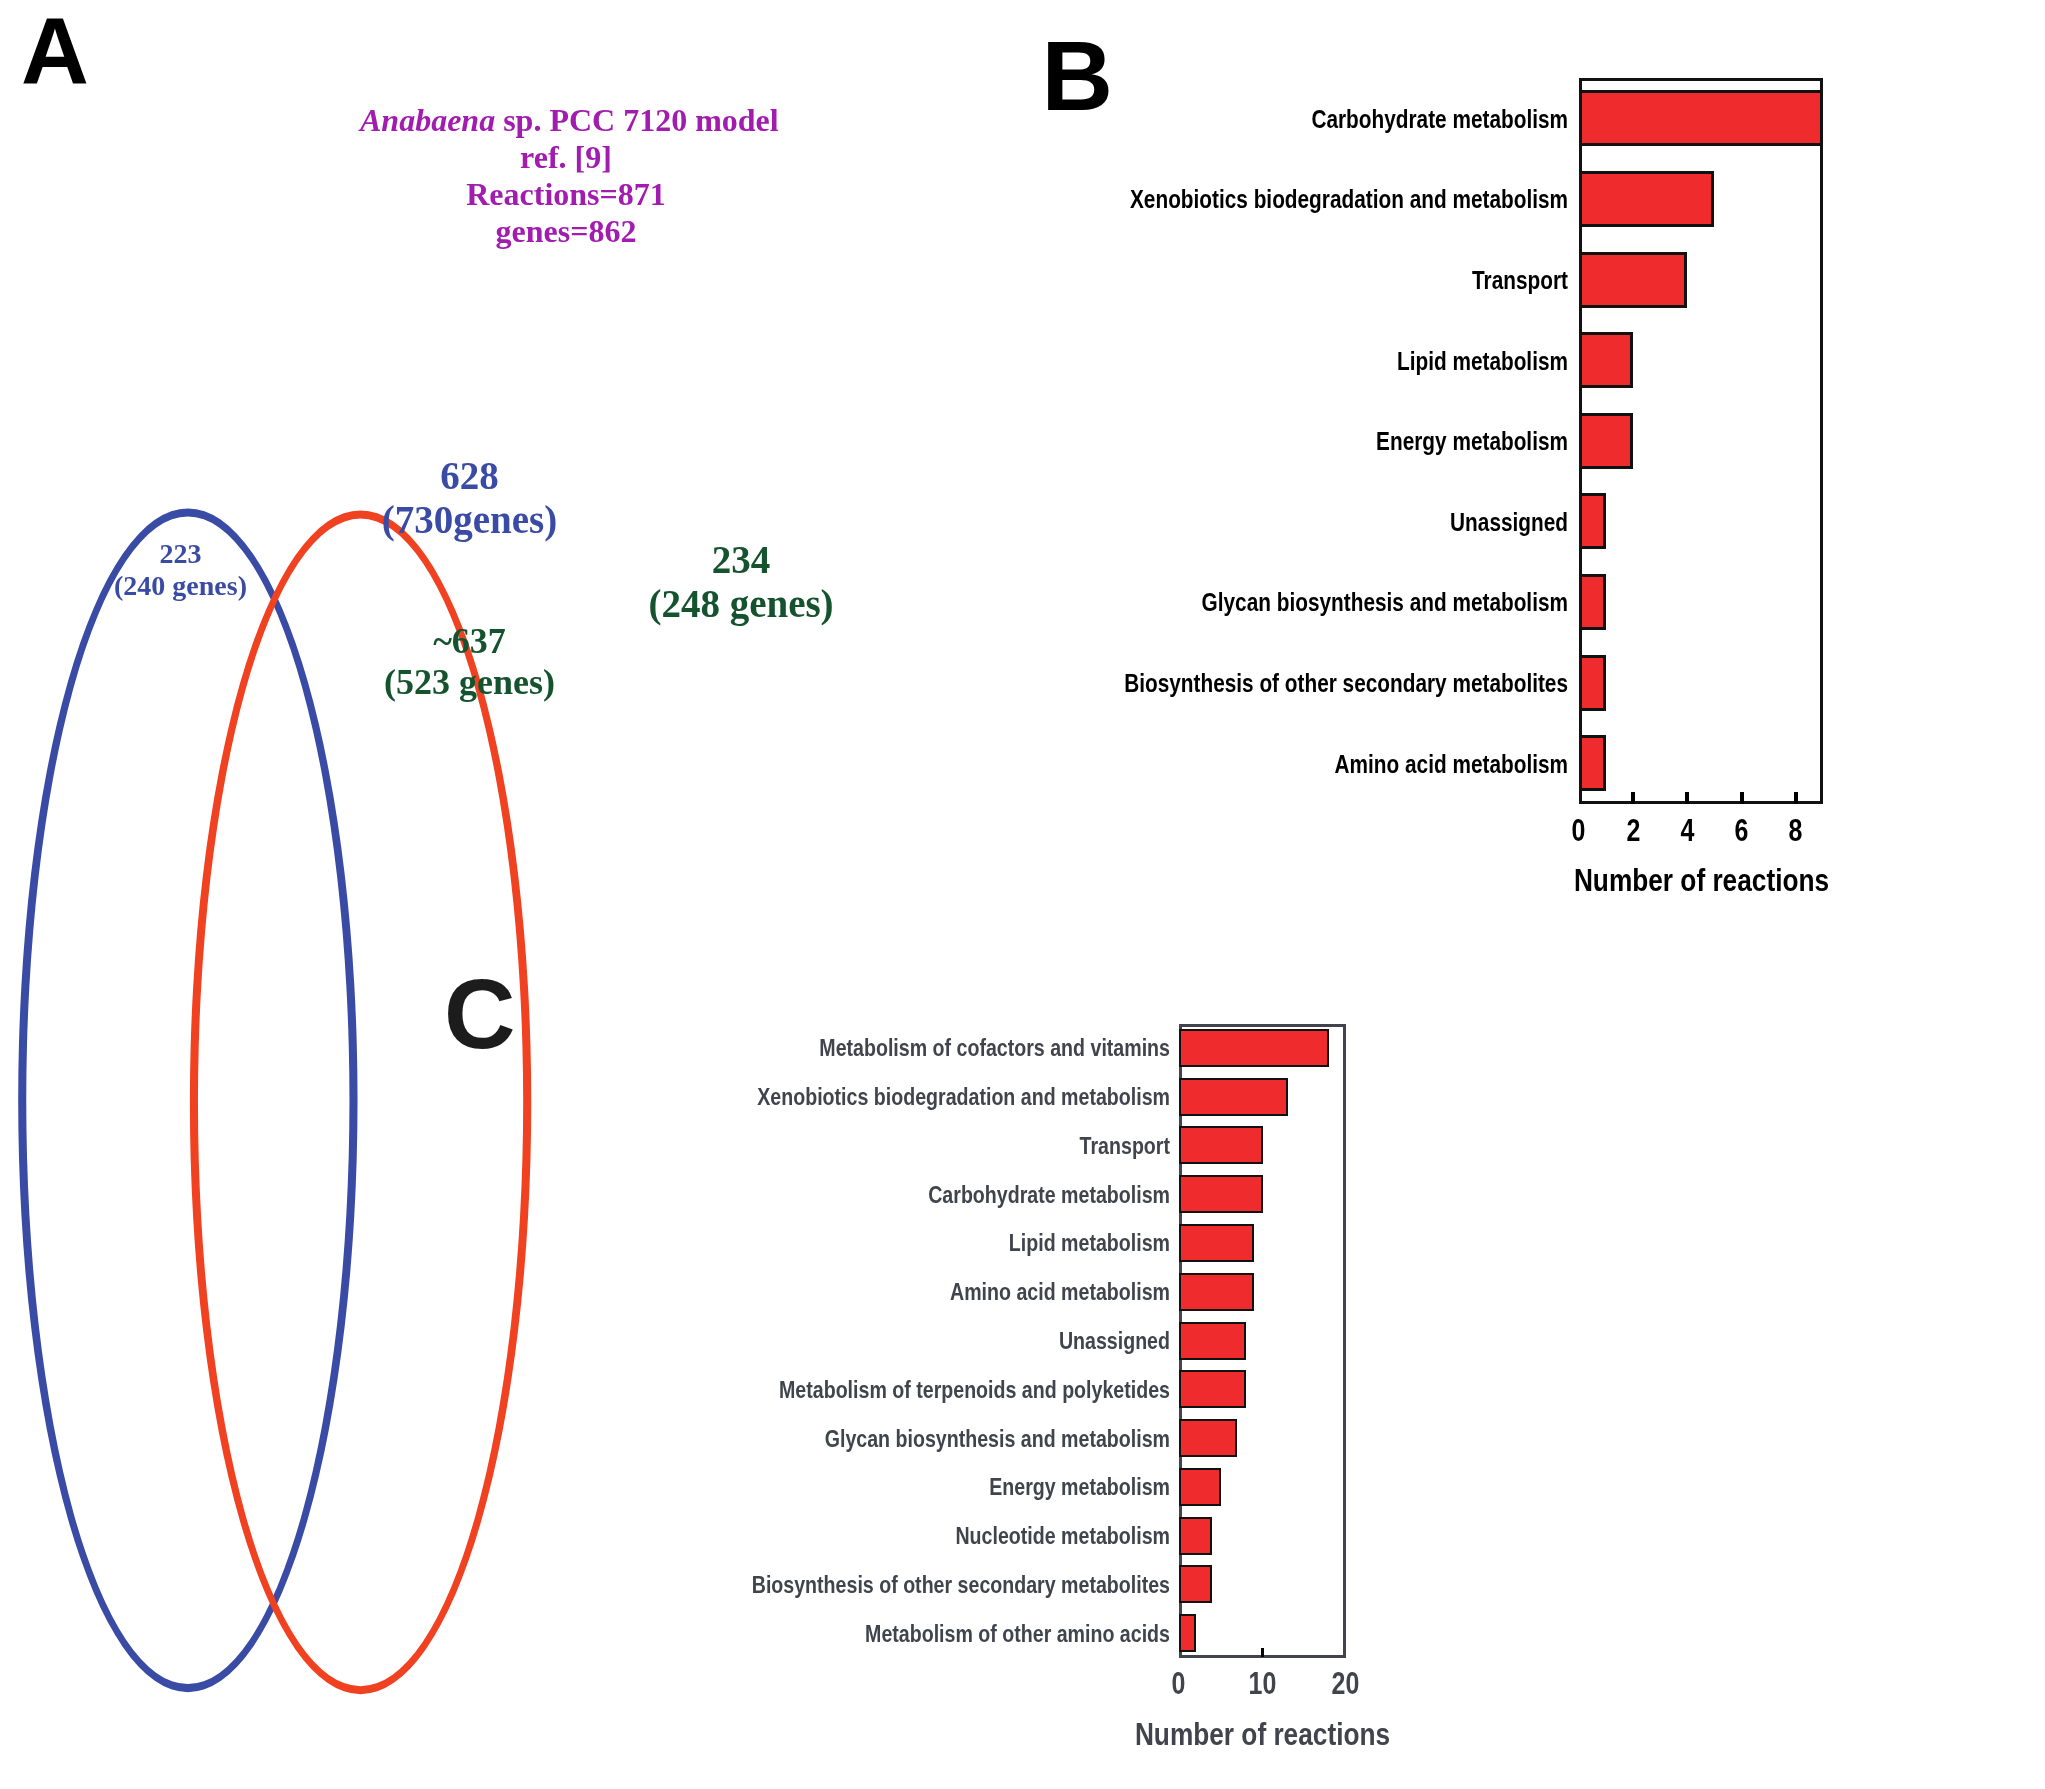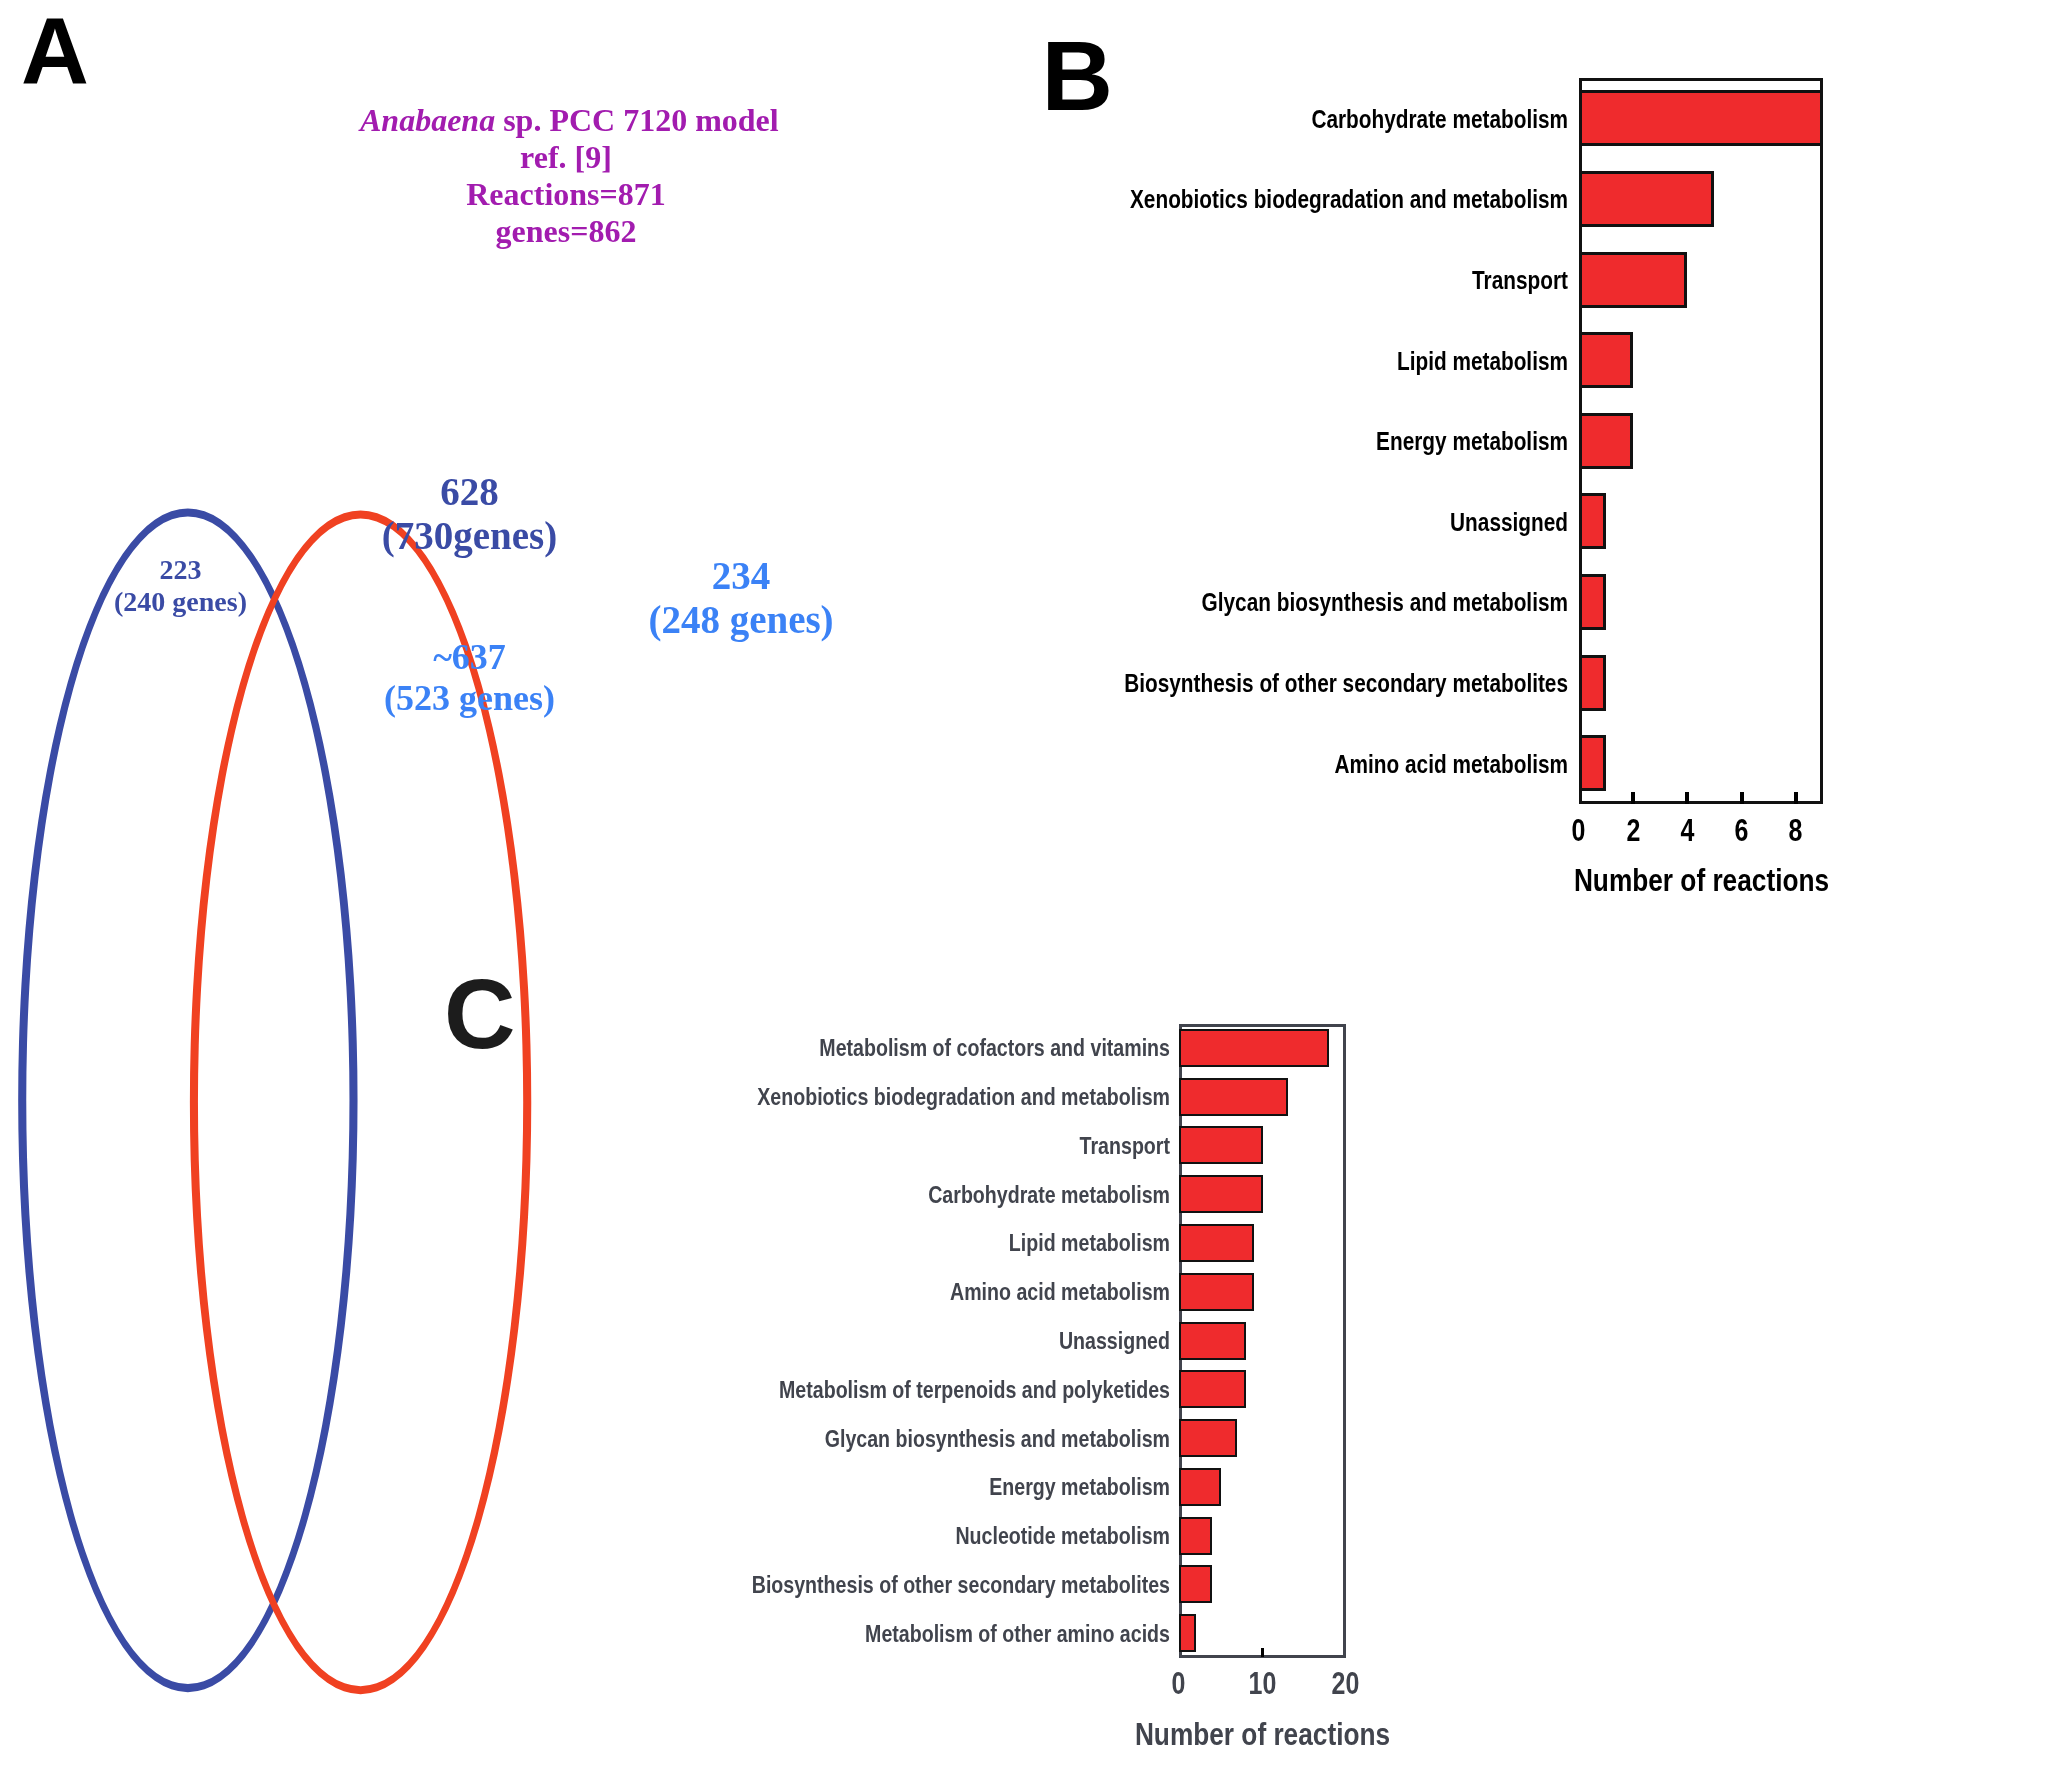--- a/index.html
+++ b/index.html
@@ -26,23 +26,23 @@
   #ellipseBlue{left:9.4px;top:331px;width:168px;height:586px;
                border:4.7px solid #3a4ba5;box-sizing:border-box;}
   #ellipseRed{left:94px;top:332px;width:169px;height:586px;
               border:4.7px solid #f04121;box-sizing:border-box;}
   
   #vennWrap{position:absolute;left:0;top:0;width:449px;height:934px;
             transform:scale(2.02);transform-origin:0 157px;}
 
   .venn-num{position:absolute;text-align:center;
             font-family:"Liberation Serif",serif;font-weight:bold;
-            line-height:1.14;white-space:nowrap;margin-top:16px;}
+            line-height:1.14;white-space:nowrap;}
   .venn-num.blue{color:#3a4ba5;}
-  .venn-num.red{color:#3b82f6;}
+  .venn-num.red{color:#14532d;}
 
   #numLeft{left:29px;top:538px;width:303px;font-size:28px;}
   #numMidBlue{left:334px;top:454px;width:271px;font-size:39px;}
   #numMidRed{left:334px;top:621px;width:271px;font-size:36px;}
   #numRight{left:595px;top:538px;width:292px;font-size:39px;}
 
   
   .chart{position:absolute;}
   .plot{position:absolute;box-sizing:border-box;background:#fff;}
   .bar{position:absolute;background:#ef2b2d;box-sizing:border-box;}

